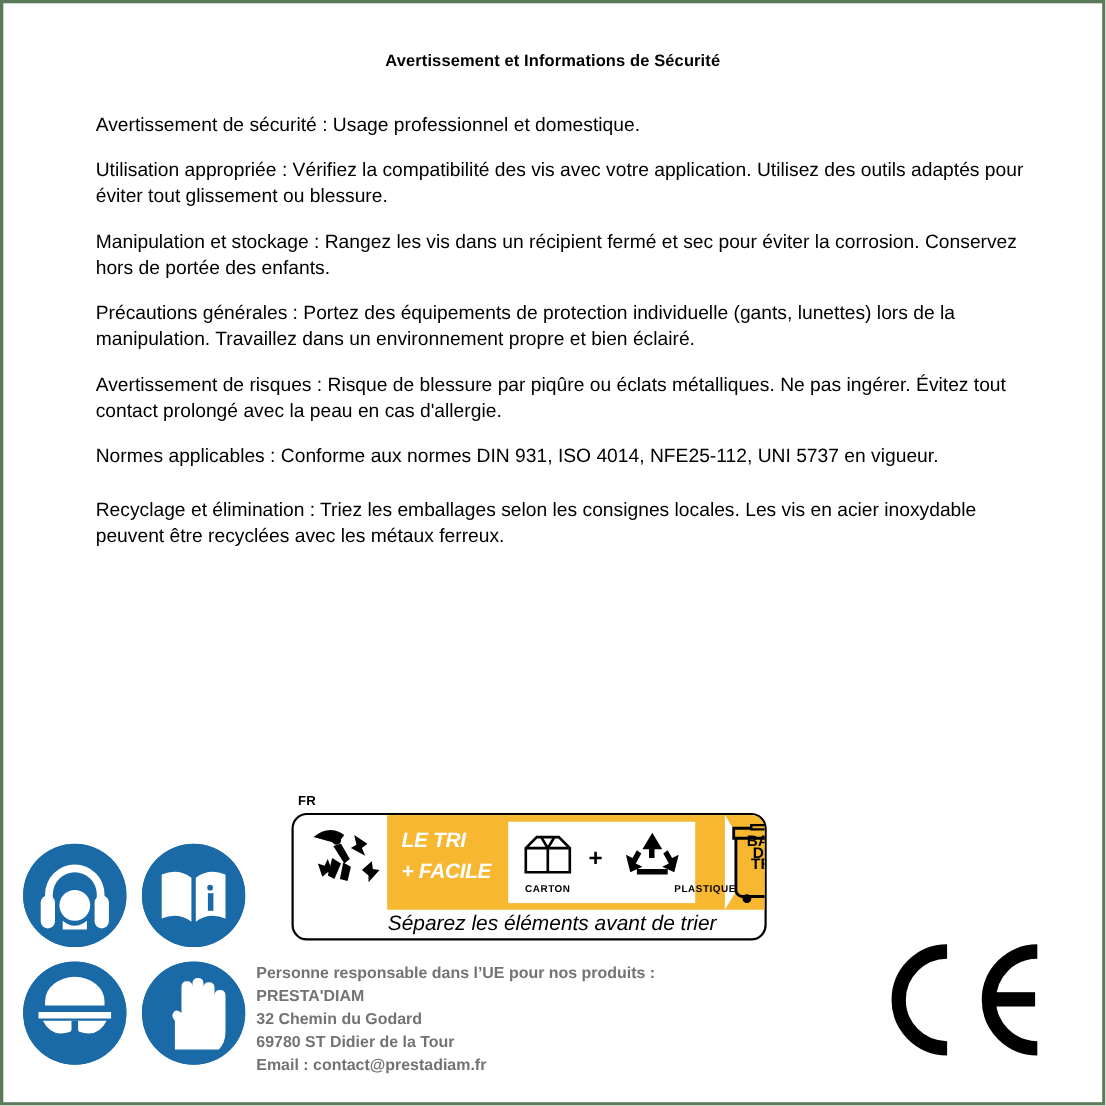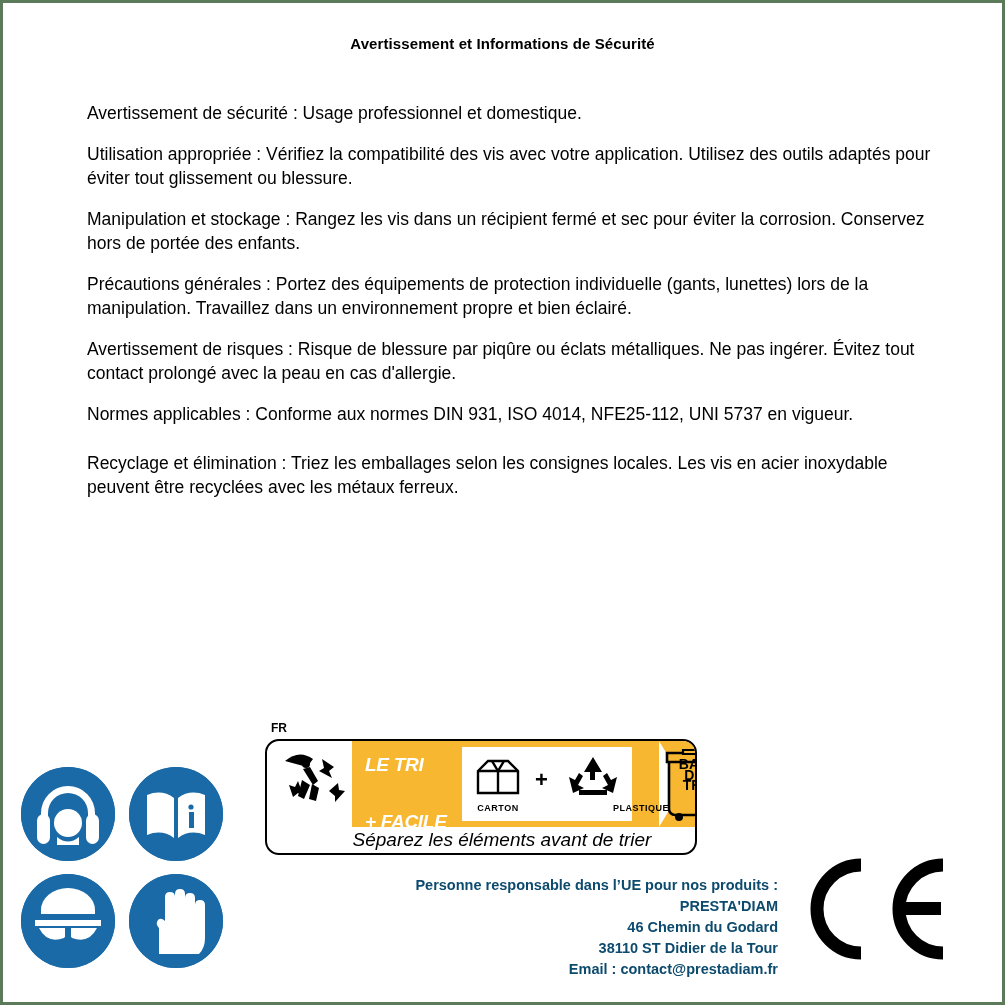--- a/index.html
+++ b/index.html
@@ -17,21 +17,21 @@
     box-sizing: border-box;
     border: 3px solid #5a7a5a;
     background: #ffffff;
     overflow: hidden;
   }
   .doc-title {
     text-align: center;
     font-size: 15px;
     font-weight: bold;
     color: #000;
-    margin-top: 32px;
+    margin-top: 44px;
     letter-spacing: 0.1px;
   }
   .body-text {
     position: absolute;
     left: 68px;
     top: 82px;
     width: 890px;
     font-size: 17.5px;
     line-height: 24.5px;
     color: #000;
@@ -123,21 +123,21 @@
     top: 10px;
     width: 95px;
     color: #fff;
     font-weight: bold;
     font-style: italic;
     font-size: 19px;
     line-height: 28px;
     letter-spacing: -0.3px;
   }
   .tri-text .l1 { display:block; }
-  .tri-text .l2 { display:block;margin-top:29px; }
+  .tri-text .l2 { display:block; }
   .cart-label, .plas-label {
     position: absolute;
     font-size: 9px;
     font-weight: bold;
     letter-spacing: 0.5px;
     color: #000;
     text-align: center;
   }
   .cart-label { left: 200px; top: 62px; width: 62px; }
   .plas-label { left: 290px; top: 62px; width: 72px; margin-left: 48px; }
@@ -170,25 +170,25 @@
     font-style: italic;
     color: #000;
   }
 
   
   .resp {
     position: absolute;
     left: 230px;
     top: 872px;
     width: 545px;
-    text-align: right;
+    text-align: left;
     font-size: 14.5px;
     font-weight: bold;
     line-height: 21px;
-    color: #0c4a6e;
+    color: #737373;
   }
   .resp div { white-space: nowrap; }
 
   
   .ce {
     position: absolute;
     left: 800px;
     top: 852px;
     width: 150px;
     height: 108px;
@@ -307,22 +307,22 @@
         <div>TRI</div>
       </div>
 
       <div class="separez">Séparez les éléments avant de trier</div>
     </div>
   </div>
 
   <div class="resp">
     <div><span>Personne responsable dans l’</span><span>UE</span><span> pour nos produits :</span></div>
     <div>PRESTA'DIAM</div>
-    <div>46 Chemin du Godard</div>
-    <div>38110 ST Didier de la Tour</div>
+    <div>32 Chemin du Godard</div>
+    <div>69780 ST Didier de la Tour</div>
     <div>Email : contact@prestadiam.fr</div>
   </div>
 
   <div class="ce">
     <svg width="150" height="108" viewBox="0 0 150 108">
       <path d="M58 10 a44 44 0 1 0 0 88" fill="none" stroke="#000" stroke-width="13"></path>
       <path d="M140 10 a44 44 0 1 0 0 88" fill="none" stroke="#000" stroke-width="13"></path>
       <rect x="96" y="47" width="42" height="13" fill="#000"></rect>
     </svg>
   </div>

